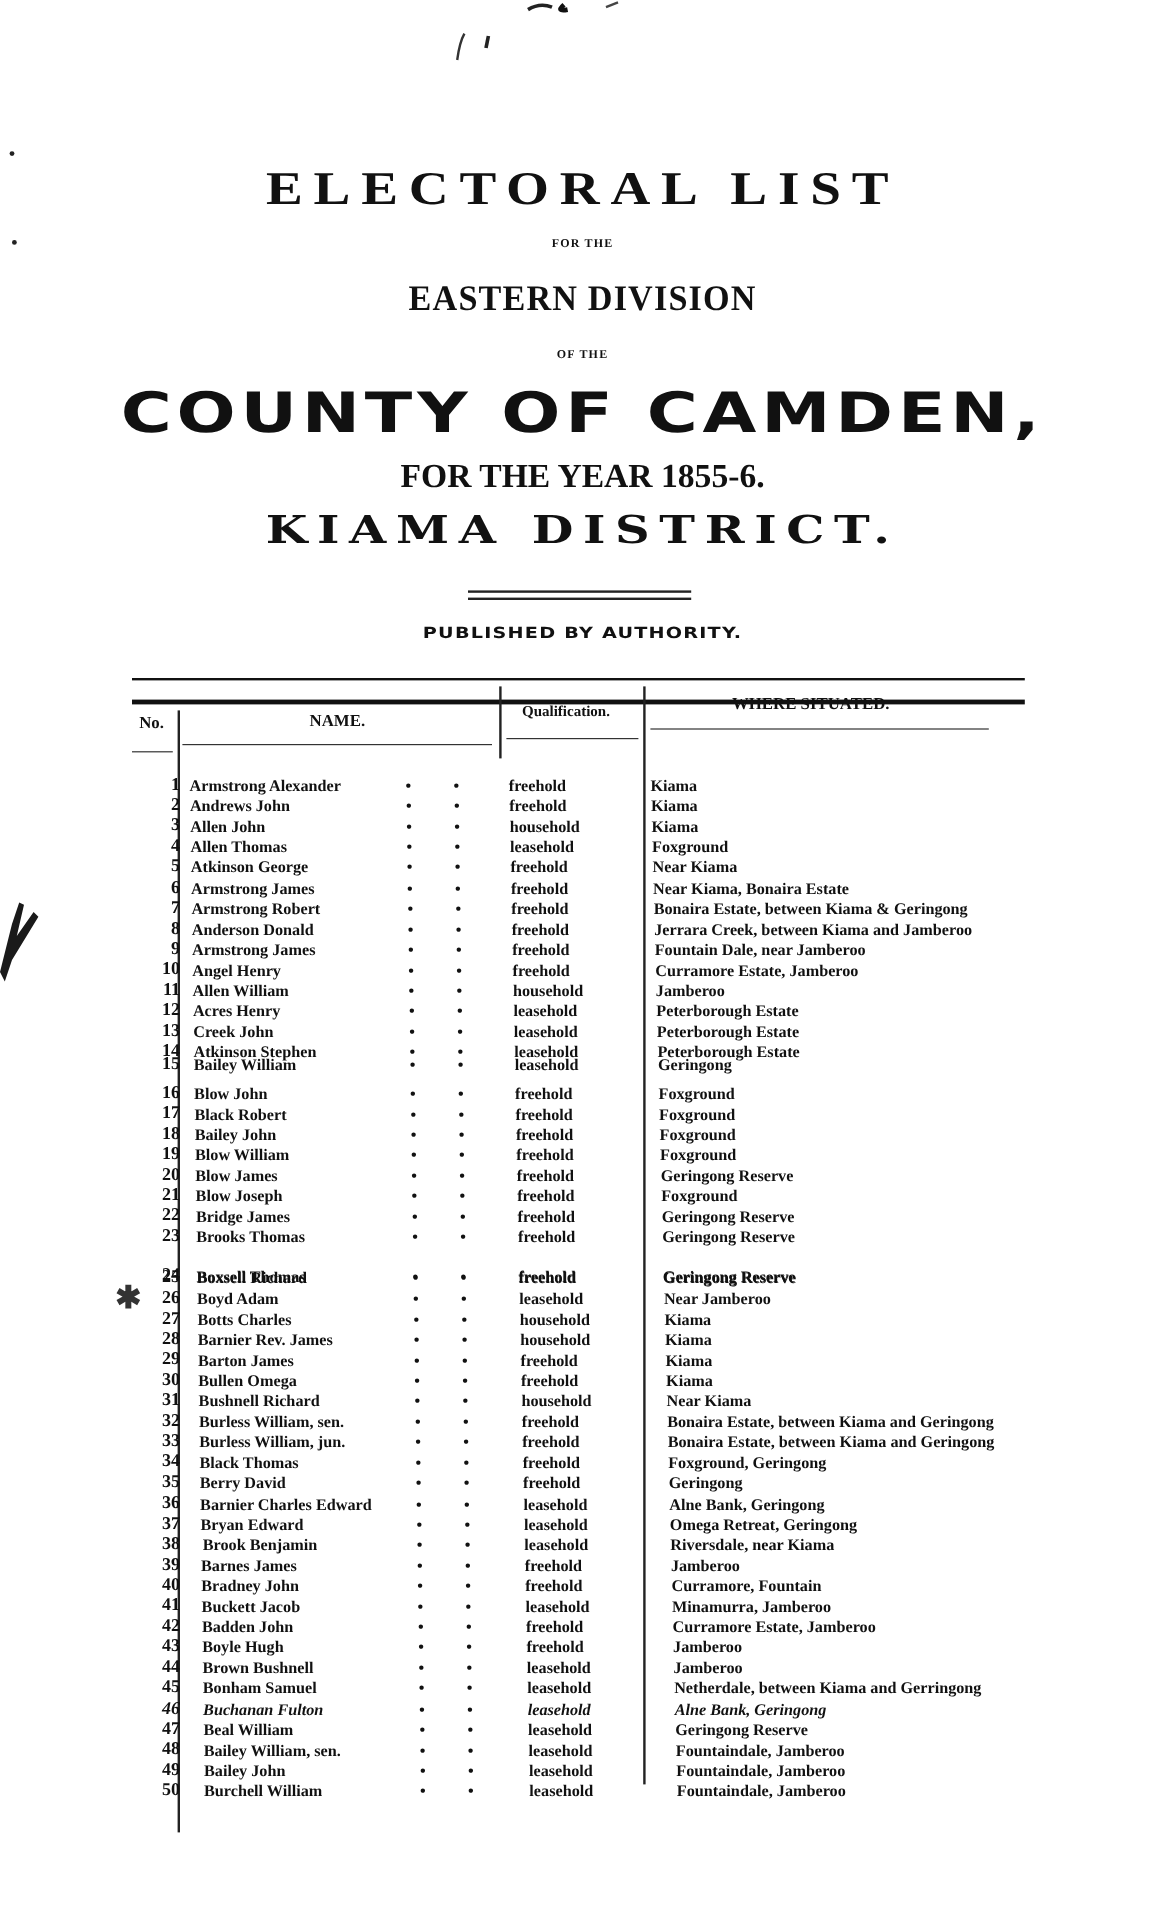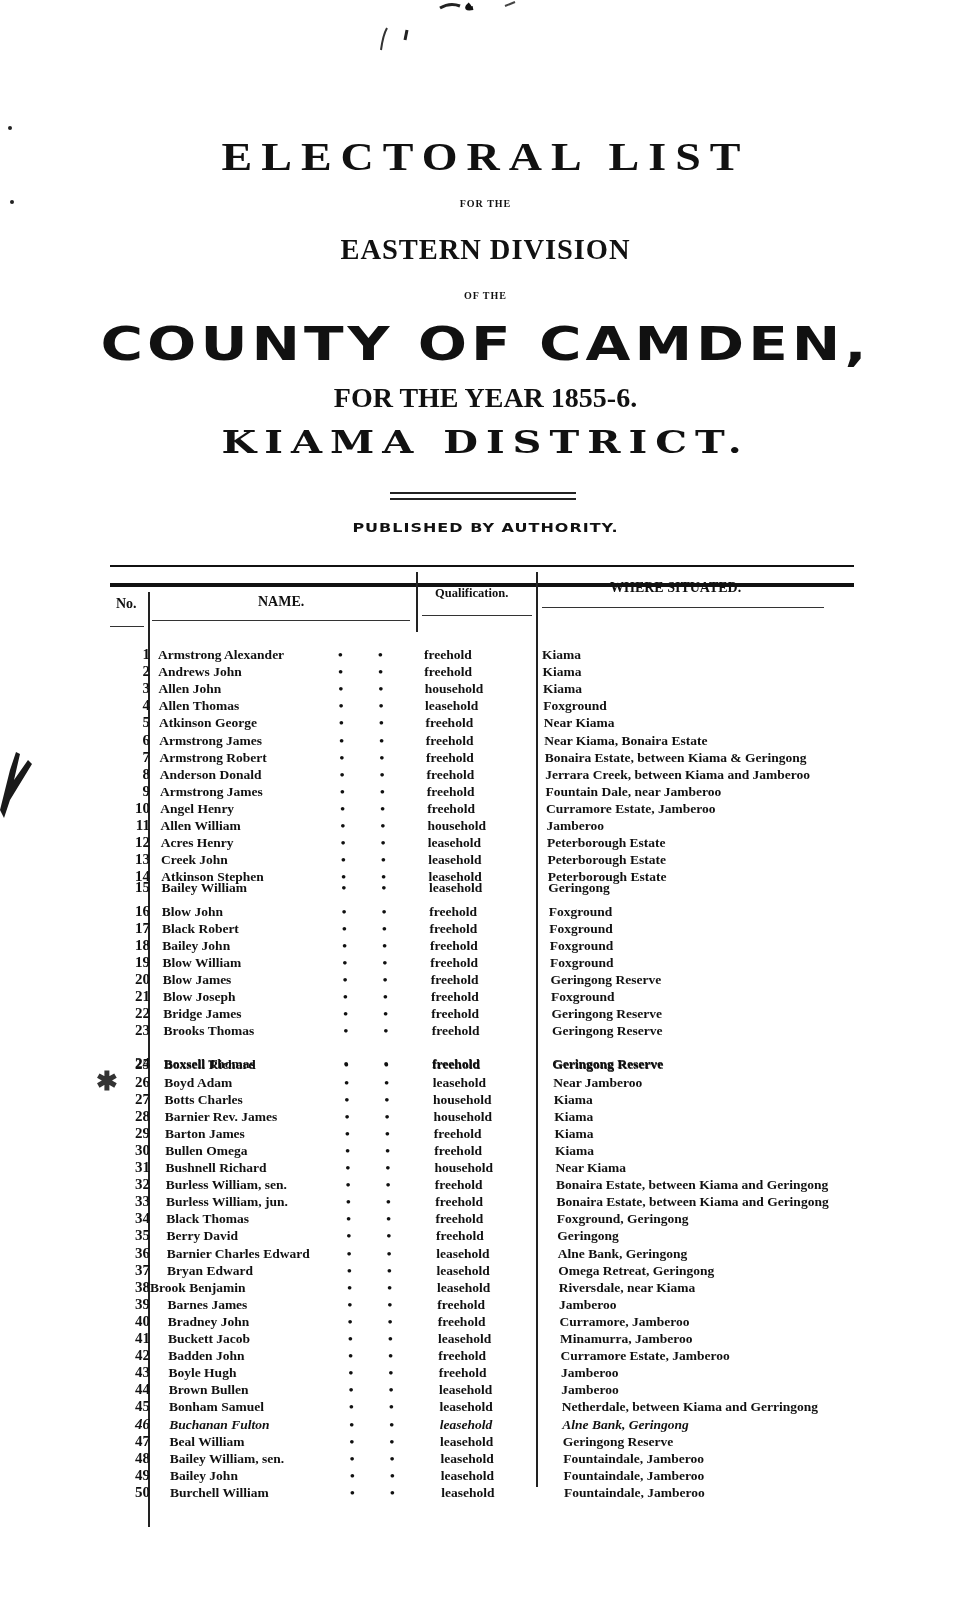--- a/index.html
+++ b/index.html
@@ -372,41 +372,41 @@
       <div class="row" style="top: 681.6px; width: 750px;">
         <span class="no">37</span>
         <span class="name" style="left:57px">Bryan Edward</span>
         <span class="dot1" style="left:237px">•</span>
         <span class="dot2" style="left:277px">•</span>
         <span class="qual" style="left:326.6px">leasehold</span>
         <span class="where" style="left:448.2px">Omega Retreat, Geringong</span>
       </div>
       <div class="row" style="top: 698.7px; width: 750px;">
         <span class="no">38</span>
-        <span class="name" style="left:40px">Brook Benjamin</span>
+        <span class="name" style="left:59px">Brook Benjamin</span>
         <span class="dot1" style="left:237.25px">•</span>
         <span class="dot2" style="left:277.25px">•</span>
         <span class="qual" style="left:326.95px">leasehold</span>
         <span class="where" style="left:448.65px">Riversdale, near Kiama</span>
       </div>
       <div class="row" style="top: 715.8px; width: 750px;">
         <span class="no">39</span>
         <span class="name" style="left:57.5px">Barnes James</span>
         <span class="dot1" style="left:237.5px">•</span>
         <span class="dot2" style="left:277.5px">•</span>
         <span class="qual" style="left:327.3px">freehold</span>
         <span class="where" style="left:449.1px">Jamberoo</span>
       </div>
       <div class="row" style="top: 732.9px; width: 750px;">
         <span class="no">40</span>
         <span class="name" style="left:57.75px">Bradney John</span>
         <span class="dot1" style="left:237.75px">•</span>
         <span class="dot2" style="left:277.75px">•</span>
         <span class="qual" style="left:327.65px">freehold</span>
-        <span class="where" style="left:449.55px">Curramore, Jamberoo</span>
+        <span class="where" style="left:449.55px">Curramore, Fountain</span>
       </div>
       <div class="row" style="top: 750px; width: 750px;">
         <span class="no">41</span>
         <span class="name" style="left:58px">Buckett Jacob</span>
         <span class="dot1" style="left:238px">•</span>
         <span class="dot2" style="left:278px">•</span>
         <span class="qual" style="left:328px">leasehold</span>
         <span class="where" style="left:450px">Minamurra, Jamberoo</span>
       </div>
       <div class="row" style="top: 767.1px; width: 750px;">
@@ -420,21 +420,21 @@
       <div class="row" style="top: 784.2px; width: 750px;">
         <span class="no">43</span>
         <span class="name" style="left:58.5px">Boyle Hugh</span>
         <span class="dot1" style="left:238.5px">•</span>
         <span class="dot2" style="left:278.5px">•</span>
         <span class="qual" style="left:328.7px">freehold</span>
         <span class="where" style="left:450.9px">Jamberoo</span>
       </div>
       <div class="row" style="top: 801.3px; width: 750px;">
         <span class="no">44</span>
-        <span class="name" style="left:58.75px">Brown Bullen</span>
+        <span class="name" style="left:58.75px">Brown Bushnell</span>
         <span class="dot1" style="left:238.75px">•</span>
         <span class="dot2" style="left:278.75px">•</span>
         <span class="qual" style="left:329.05px">leasehold</span>
         <span class="where" style="left:451.35px">Jamberoo</span>
       </div>
       <div class="row" style="top: 818.4px; width: 750px;">
         <span class="no">45</span>
         <span class="name" style="left:59px">Bonham Samuel</span>
         <span class="dot1" style="left:239px">•</span>
         <span class="dot2" style="left:279px">•</span>

